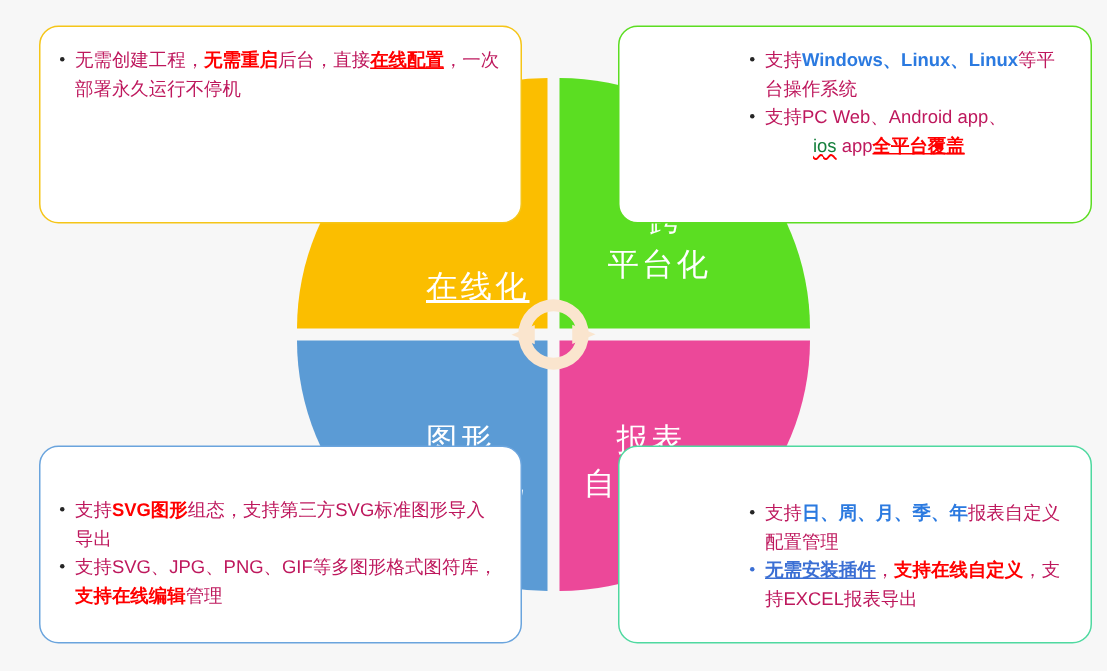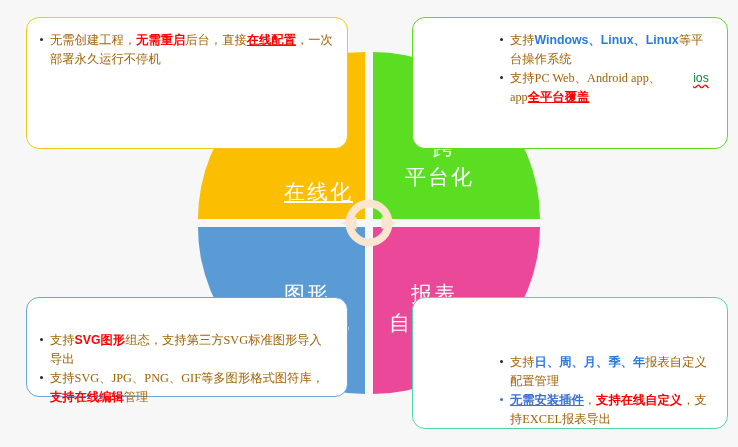--- a/index.html
+++ b/index.html
@@ -77,21 +77,21 @@
   .card {
     position: absolute;
     background: #ffffff;
     border: 1.3px solid #cccccc;
     border-radius: 13px;
     padding: 11px 14px 11px 12px;
   }
 
   #card-tl { left: 26px;  top: 17px;  width: 322px; height: 132px; border-color: #f5c518; }
   #card-tr { left: 412px; top: 17px;  width: 316px; height: 132px; border-color: #5cdd22; }
-  #card-bl { left: 26px;  top: 297px; width: 322px; height: 100px; border-color: #6aa4dd; }
+  #card-bl { left: 26px;  top: 297px; width: 322px; height: 132px; border-color: #6aa4dd; }
   #card-br { left: 412px; top: 297px; width: 316px; height: 132px; border-color: #4fd9a0; }
 
   
   .bullets {
     list-style: none;
     font-size: 12.3px;
     line-height: 1.52;
     color: #262626;
   }
   .bullets li {
@@ -109,35 +109,35 @@
     border-radius: 50%;
     background: #262626;
   }
   .bullets li.bullet-blue::before { background: #3b6fd4; }
 
   
   .r-red   { color: #ff0000; font-weight: bold; }
   .r-red-u { color: #ff0000; font-weight: bold; text-decoration: underline; }
   .r-blue  { color: #2b7ae0; font-weight: bold; }
   .r-blue2 { color: #3b6fd4; font-weight: bold; text-decoration: underline; }
-  .r-plain { color: #a16207; font-family: Liberation Serif, serif; }
+  .r-plain { color: #be185d; }
   .r-spell {
     color: #15803d;
     text-decoration: underline wavy #ff0000;
     text-decoration-skip-ink: none;
     padding-left: 32px;
   }
 
   
   #card-tl .bullets, #card-bl .bullets { text-align: left; }
   #card-tr .bullets, #card-br .bullets { text-align: left; }
   #card-tr .bullets { margin-left: 74px; }
   #card-br .bullets { margin-left: 74px; }
   #card-bl .bullets { margin-top: 22px; }
-  #card-br .bullets { margin-top: 44px; }
+  #card-br .bullets { margin-top: 24px; }
   #card-tr .bullets { margin-top: 2px; }
   #card-tl .bullets { margin-top: 2px; }
 </style>
 </head>
 <body>
 
 <div id="stage">
 
   <div id="pie">
 

